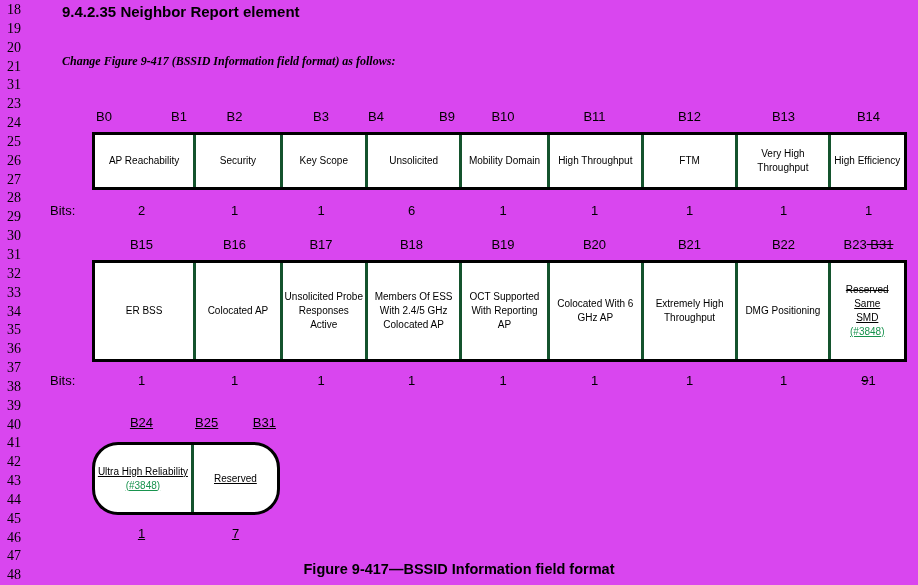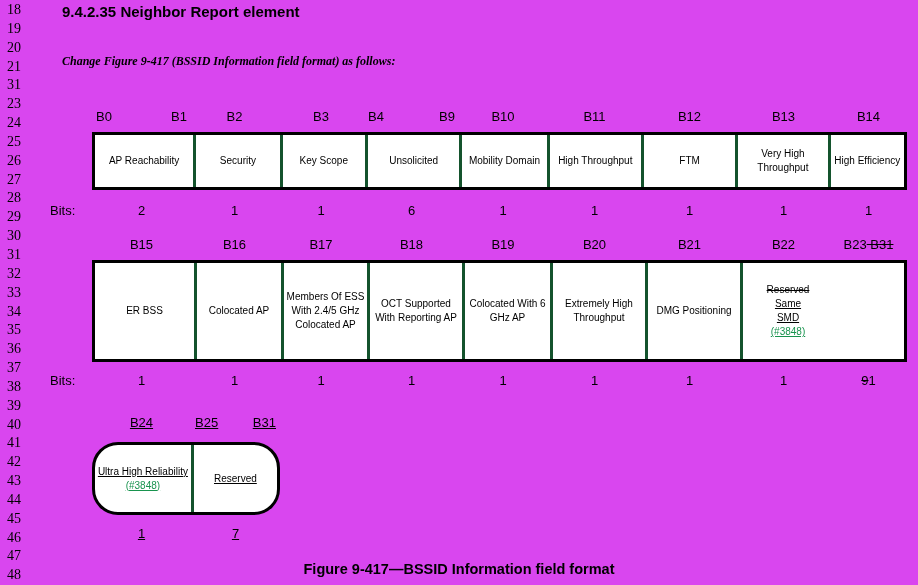--- a/index.html
+++ b/index.html
@@ -157,20 +157,21 @@
     <div>B22</div>
     <div>
         <span>B23</span>
         <span class="del keepspace">&nbsp;B31</span>
       </div>
   </div>
 
   <div class="abs box g9" style="left:92px;top:260px;height:102px;">
     <div>ER BSS</div>
     <div>Colocated AP</div>
+    <div>Unsolicited Probe Responses Active</div>
     <div>Members Of ESS With 2.4/5 GHz Colocated AP</div>
     <div>OCT Supported With Reporting AP</div>
     <div>Colocated With 6 GHz AP</div>
     <div>Extremely High Throughput</div>
     <div>DMG Positioning</div>
     <div>
       <span class="blk del">Reserved</span>
       <span class="blk ins">Same</span>
       <span class="blk ins">SMD</span>
       <span class="blk ref">(#3848)</span>

